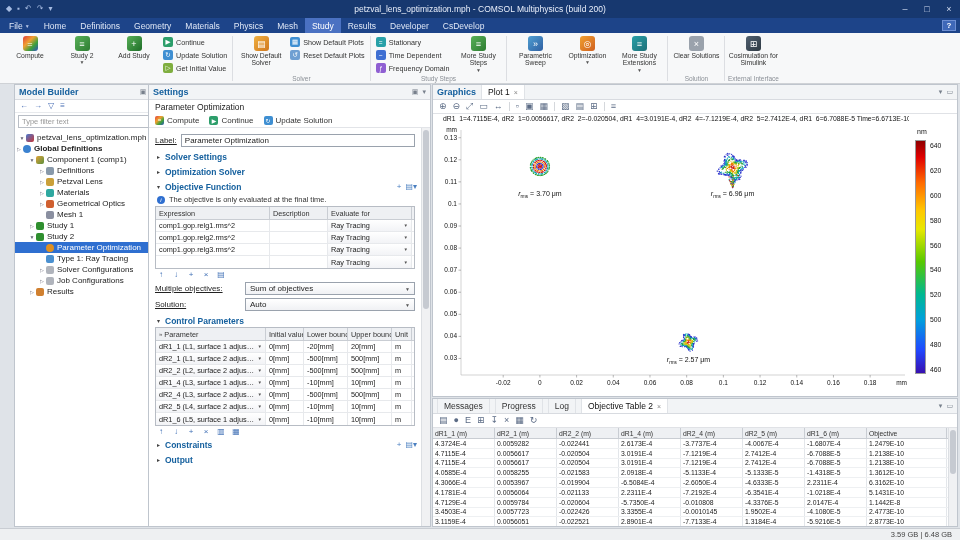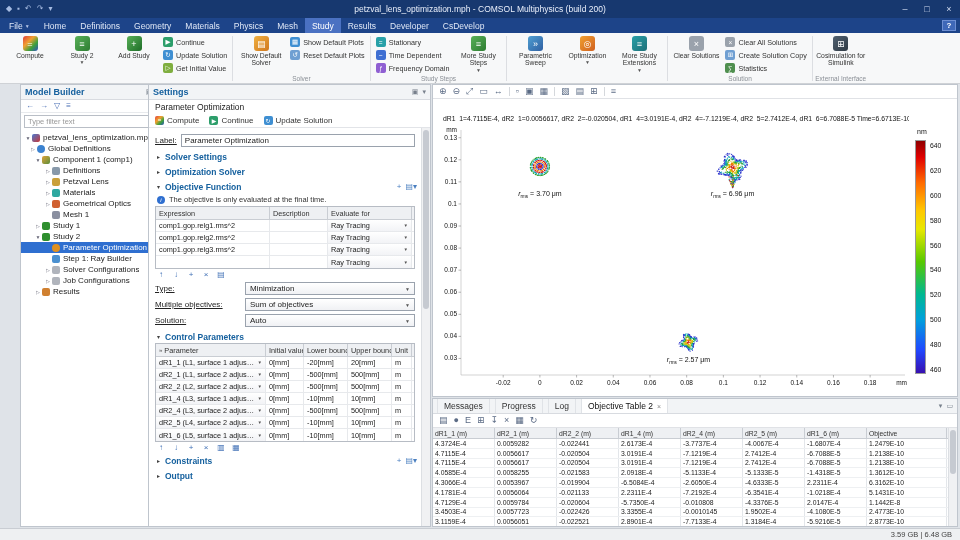--- a/index.html
+++ b/index.html
@@ -53,21 +53,21 @@
   .ic-optimization{background:linear-gradient(135deg,#f0a030,#d06020);}
   .ic-more-study-extensions{background:linear-gradient(135deg,#28a0a8,#1f7078);}
   .ic-clear-solutions{background:#9aa2ac;}
   .ic-clear-all-solutions{background:#9aa2ac;}
   .ic-create-solution-copy{background:#6f9fd2;}
   .ic-statistics{background:#4f8f4f;}
   .ic-cosimulation{background:linear-gradient(135deg,#506070,#2f3a44);}
 
   
   .panel{position:absolute;background:#fff;border:1px solid #bfc5cd;}
-  #model-builder{left:20px;top:84px;width:145px;bottom:13px;}
+  #model-builder{left:14px;top:84px;width:145px;bottom:13px;}
   #settings{left:148px;top:84px;width:283px;bottom:13px;}
   #graphics{left:432px;top:84px;right:2px;height:313px;}
   #messages{left:432px;top:398px;right:2px;bottom:13px;}
   .panel-head{height:15px;background:#f2f4f6;border-bottom:1px solid #d8dbe0;display:flex;align-items:stretch;padding:0 4px;gap:5px;}
   .panel-title{color:#15609e;font-weight:bold;font-size:9px;align-self:center;white-space:nowrap;}
   .ph-icons{margin-left:auto;display:flex;gap:4px;align-self:center;}
   .ph-ic{font-size:7px;color:#78808c;}
   .tab{display:flex;align-items:center;gap:4px;padding:0 6px;font-size:8.5px;color:#333;border-left:1px solid #e0e3e7;border-right:1px solid #e0e3e7;white-space:nowrap;}
   .tab.active{background:#fff;color:#111;}
   .tab-close{font-size:7px;color:#888;}
@@ -308,34 +308,20 @@
           <div class="rb-lb">More Study Extensions</div>
           <div class="rb-caret">▼</div>
         </div>
       </div>
       <div class="rb-sep"></div>
       <div class="rb-group">
         <div class="rb-big">
           <div class="rb-ic ic-clear-solutions">×</div>
           <div class="rb-lb">Clear Solutions</div>
         </div>
-        <div class="rb-stack">
-          <div class="rb-small">
-            <span class="rb-sic ic-clear-all-solutions">×</span>
-            <span class="rb-slb">Clear All Solutions</span>
-          </div>
-          <div class="rb-small">
-            <span class="rb-sic ic-create-solution-copy">⊞</span>
-            <span class="rb-slb">Create Solution Copy</span>
-          </div>
-          <div class="rb-small">
-            <span class="rb-sic ic-statistics">∑</span>
-            <span class="rb-slb">Statistics</span>
-          </div>
-        </div>
         <div class="rb-glabel">Solution</div>
       </div>
       <div class="rb-sep"></div>
       <div class="rb-group">
         <div class="rb-big">
           <div class="rb-ic ic-cosimulation">⊞</div>
           <div class="rb-lb">Cosimulation for Simulink</div>
         </div>
         <div class="rb-glabel">External Interface</div>
       </div>
@@ -357,21 +343,21 @@
       </div>
     <div class="mb-filter">
       <input id="mb-filter-input" placeholder="Type filter text" style="">
     </div>
     <div class="tree" id="mb-tree">
         <div class="tree-row" style="padding-left: 3px;">
           <span class="tw">▼</span>
           <span class="ti ti-root"></span>
           <span class="tl">petzval_lens_optimization.mph (root)</span>
         </div>
-        <div class="tree-row" style="padding-left: 8px;">
+        <div class="tree-row" style="padding-left: 0; font-weight: bold;">
           <span class="tw">▷</span>
           <span class="ti ti-globe"></span>
           <span class="tl">Global Definitions</span>
         </div>
         <div class="tree-row" style="padding-left: 13px;">
           <span class="tw">▼</span>
           <span class="ti ti-component"></span>
           <span class="tl">Component 1 (comp1)</span>
         </div>
         <div class="tree-row" style="padding-left: 23px;">
@@ -410,21 +396,21 @@
           <span class="tl">Study 2</span>
         </div>
         <div class="tree-row sel" style="padding-left: 23px;">
           <span class="tw"></span>
           <span class="ti ti-optimization"></span>
           <span class="tl">Parameter Optimization</span>
         </div>
         <div class="tree-row" style="padding-left: 23px;">
           <span class="tw"></span>
           <span class="ti ti-step"></span>
-          <span class="tl">Step 1: Ray Builder</span>
+          <span class="tl">Type 1: Ray Tracing</span>
         </div>
         <div class="tree-row" style="padding-left: 23px;">
           <span class="tw">▷</span>
           <span class="ti ti-solver"></span>
           <span class="tl">Solver Configurations</span>
         </div>
         <div class="tree-row" style="padding-left: 23px;">
           <span class="tw">▷</span>
           <span class="ti ti-job"></span>
           <span class="tl">Job Configurations</span>
@@ -528,27 +514,20 @@
         </div>
       <div class="mini-toolbar" id="obj-mini-toolbar">
           <span class="mtb-ic">↑</span>
           <span class="mtb-ic">↓</span>
           <span class="mtb-ic">+</span>
           <span class="mtb-ic">×</span>
           <span class="mtb-ic">▤</span>
         </div>
       <div id="obj-fields">
           <div class="field-row">
-            <span class="field-label fl-wide">Type:</span>
-            <div class="select">
-              <span>Minimization</span>
-              <span class="sel-caret">▼</span>
-            </div>
-          </div>
-          <div class="field-row">
             <span class="field-label fl-wide">Multiple objectives:</span>
             <div class="select">
               <span>Sum of objectives</span>
               <span class="sel-caret">▼</span>
             </div>
           </div>
           <div class="field-row">
             <span class="field-label fl-wide">Solution:</span>
             <div class="select">
               <span>Auto</span>
@@ -728,20 +707,31 @@
         <span class="sec-arrow">▸</span>
         <span>Output</span>
       </div>
     </div>
     <div class="s-scroll">
         <div class="s-thumb"></div>
       </div>
   </div>
 
   <div class="panel" id="graphics">
+    <div class="panel-head">
+      <span class="panel-title">Graphics</span>
+      <span class="tab active">
+        <span>Plot 1</span>
+        <span class="tab-close">×</span>
+      </span>
+      <span class="ph-icons" id="gfx-head-icons">
+          <span class="ph-ic">▾</span>
+          <span class="ph-ic">▭</span>
+        </span>
+    </div>
     <div class="gfx-toolbar" id="gfx-toolbar">
         <span class="gfx-ic">⊕</span>
         <span class="gfx-ic">⊖</span>
         <span class="gfx-ic">⤢</span>
         <span class="gfx-ic">▭</span>
         <span class="gfx-ic">↔</span>
         <span class="gfx-sep"></span>
         <span class="gfx-ic">▫</span>
         <span class="gfx-ic">▣</span>
         <span class="gfx-ic">▦</span>

